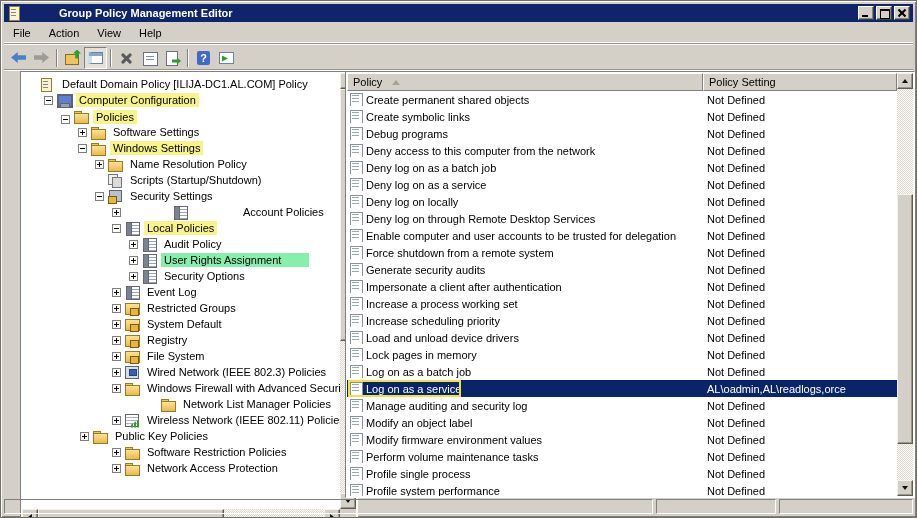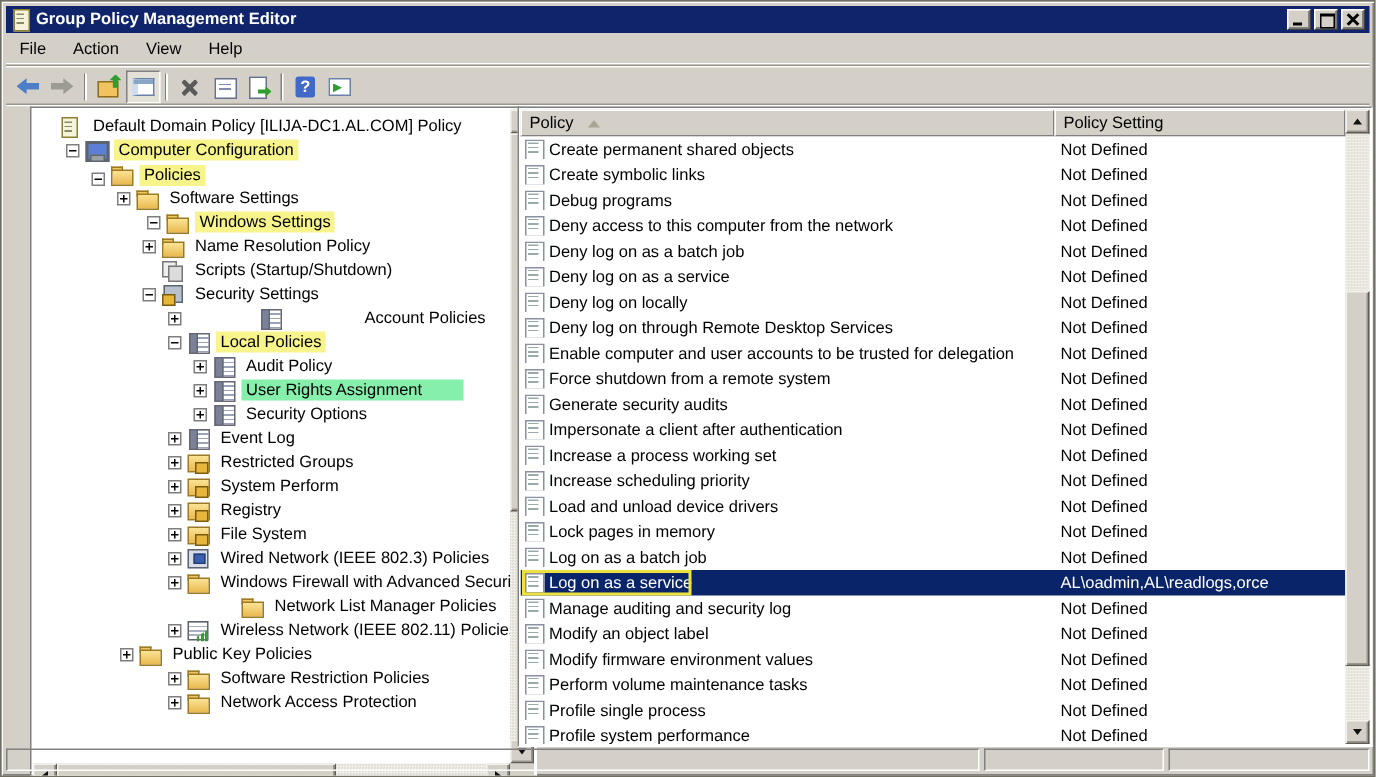--- a/index.html
+++ b/index.html
@@ -8,21 +8,21 @@
   .window{position:relative;width:917px;height:518px;background:#d4d0c8;
     border:1px solid #716f64;box-shadow:inset 1px 1px 0 #fff,inset -1px -1px 0 #808080;overflow:hidden;}
 
   
   .titlebar{position:absolute;left:3px;top:3px;right:3px;height:18px;background:#10246b;
     display:flex;align-items:center;padding:0 2px;}
   .title-icon{width:14px;height:14px;position:relative;margin:0 3px 0 1px;flex:0 0 14px;}
   .title-icon::before{content:"";position:absolute;left:2px;top:0;width:9px;height:13px;background:#f7f3da;border:1px solid #8d812f;}
   .title-icon::after{content:"";position:absolute;left:4px;top:3px;width:5px;height:7px;
     background:repeating-linear-gradient(180deg,#8a8a66 0 1px,transparent 1px 3px);}
-  .title-text{color:#fff;font-weight:bold;font-size:11px;flex:1;white-space:nowrap;overflow:hidden;}
+  .title-text{color:#fff;font-weight:bold;font-size:11px;flex:1;white-space:nowrap;overflow:hidden;margin-left:35px;}
   .wbtns{display:flex;gap:2px;margin-right:1px;}
   .wbtn{width:16px;height:14px;background:#d4d0c8;border:1px solid;border-color:#fff #404040 #404040 #fff;
     position:relative;box-shadow:inset -1px -1px 0 #808080;}
   .wbtn-min::after{content:"";position:absolute;left:3px;bottom:2px;width:6px;height:2px;background:#000;}
   .wbtn-max::after{content:"";position:absolute;left:3px;top:2px;width:8px;height:7px;border:1px solid #000;border-top-width:2px;}
   .wbtn-close::before,.wbtn-close::after{content:"";position:absolute;left:2px;top:5px;width:10px;height:2px;background:#000;}
   .wbtn-close::before{transform:rotate(45deg);}
   .wbtn-close::after{transform:rotate(-45deg);}
 
   
@@ -223,21 +223,21 @@
           <div class="tree-row" style="padding-left: 39px; align-items: flex-end;">
             <span class="exp minus"></span>
             <span class="ti ti-folder"></span>
             <span class="tlabel hl">Policies</span>
           </div>
           <div class="tree-row" style="padding-left: 56px;">
             <span class="exp plus"></span>
             <span class="ti ti-folder"></span>
             <span class="tlabel">Software Settings</span>
           </div>
-          <div class="tree-row" style="padding-left: 76px;">
+          <div class="tree-row" style="padding-left: 56px;">
             <span class="exp minus"></span>
             <span class="ti ti-folder"></span>
             <span class="tlabel hl">Windows Settings</span>
           </div>
           <div class="tree-row" style="padding-left: 73px;">
             <span class="exp plus"></span>
             <span class="ti ti-folder"></span>
             <span class="tlabel">Name Resolution Policy</span>
           </div>
           <div class="tree-row" style="padding-left: 73px;">
@@ -281,21 +281,21 @@
             <span class="tlabel">Event Log</span>
           </div>
           <div class="tree-row" style="padding-left: 90px;">
             <span class="exp plus"></span>
             <span class="ti ti-lockfolder"></span>
             <span class="tlabel">Restricted Groups</span>
           </div>
           <div class="tree-row" style="padding-left: 90px;">
             <span class="exp plus"></span>
             <span class="ti ti-lockfolder"></span>
-            <span class="tlabel">System Perform</span>
+            <span class="tlabel">System Default</span>
           </div>
           <div class="tree-row" style="padding-left: 90px;">
             <span class="exp plus"></span>
             <span class="ti ti-lockfolder"></span>
             <span class="tlabel">Registry</span>
           </div>
           <div class="tree-row" style="padding-left: 90px;">
             <span class="exp plus"></span>
             <span class="ti ti-lockfolder"></span>
             <span class="tlabel">File System</span>

